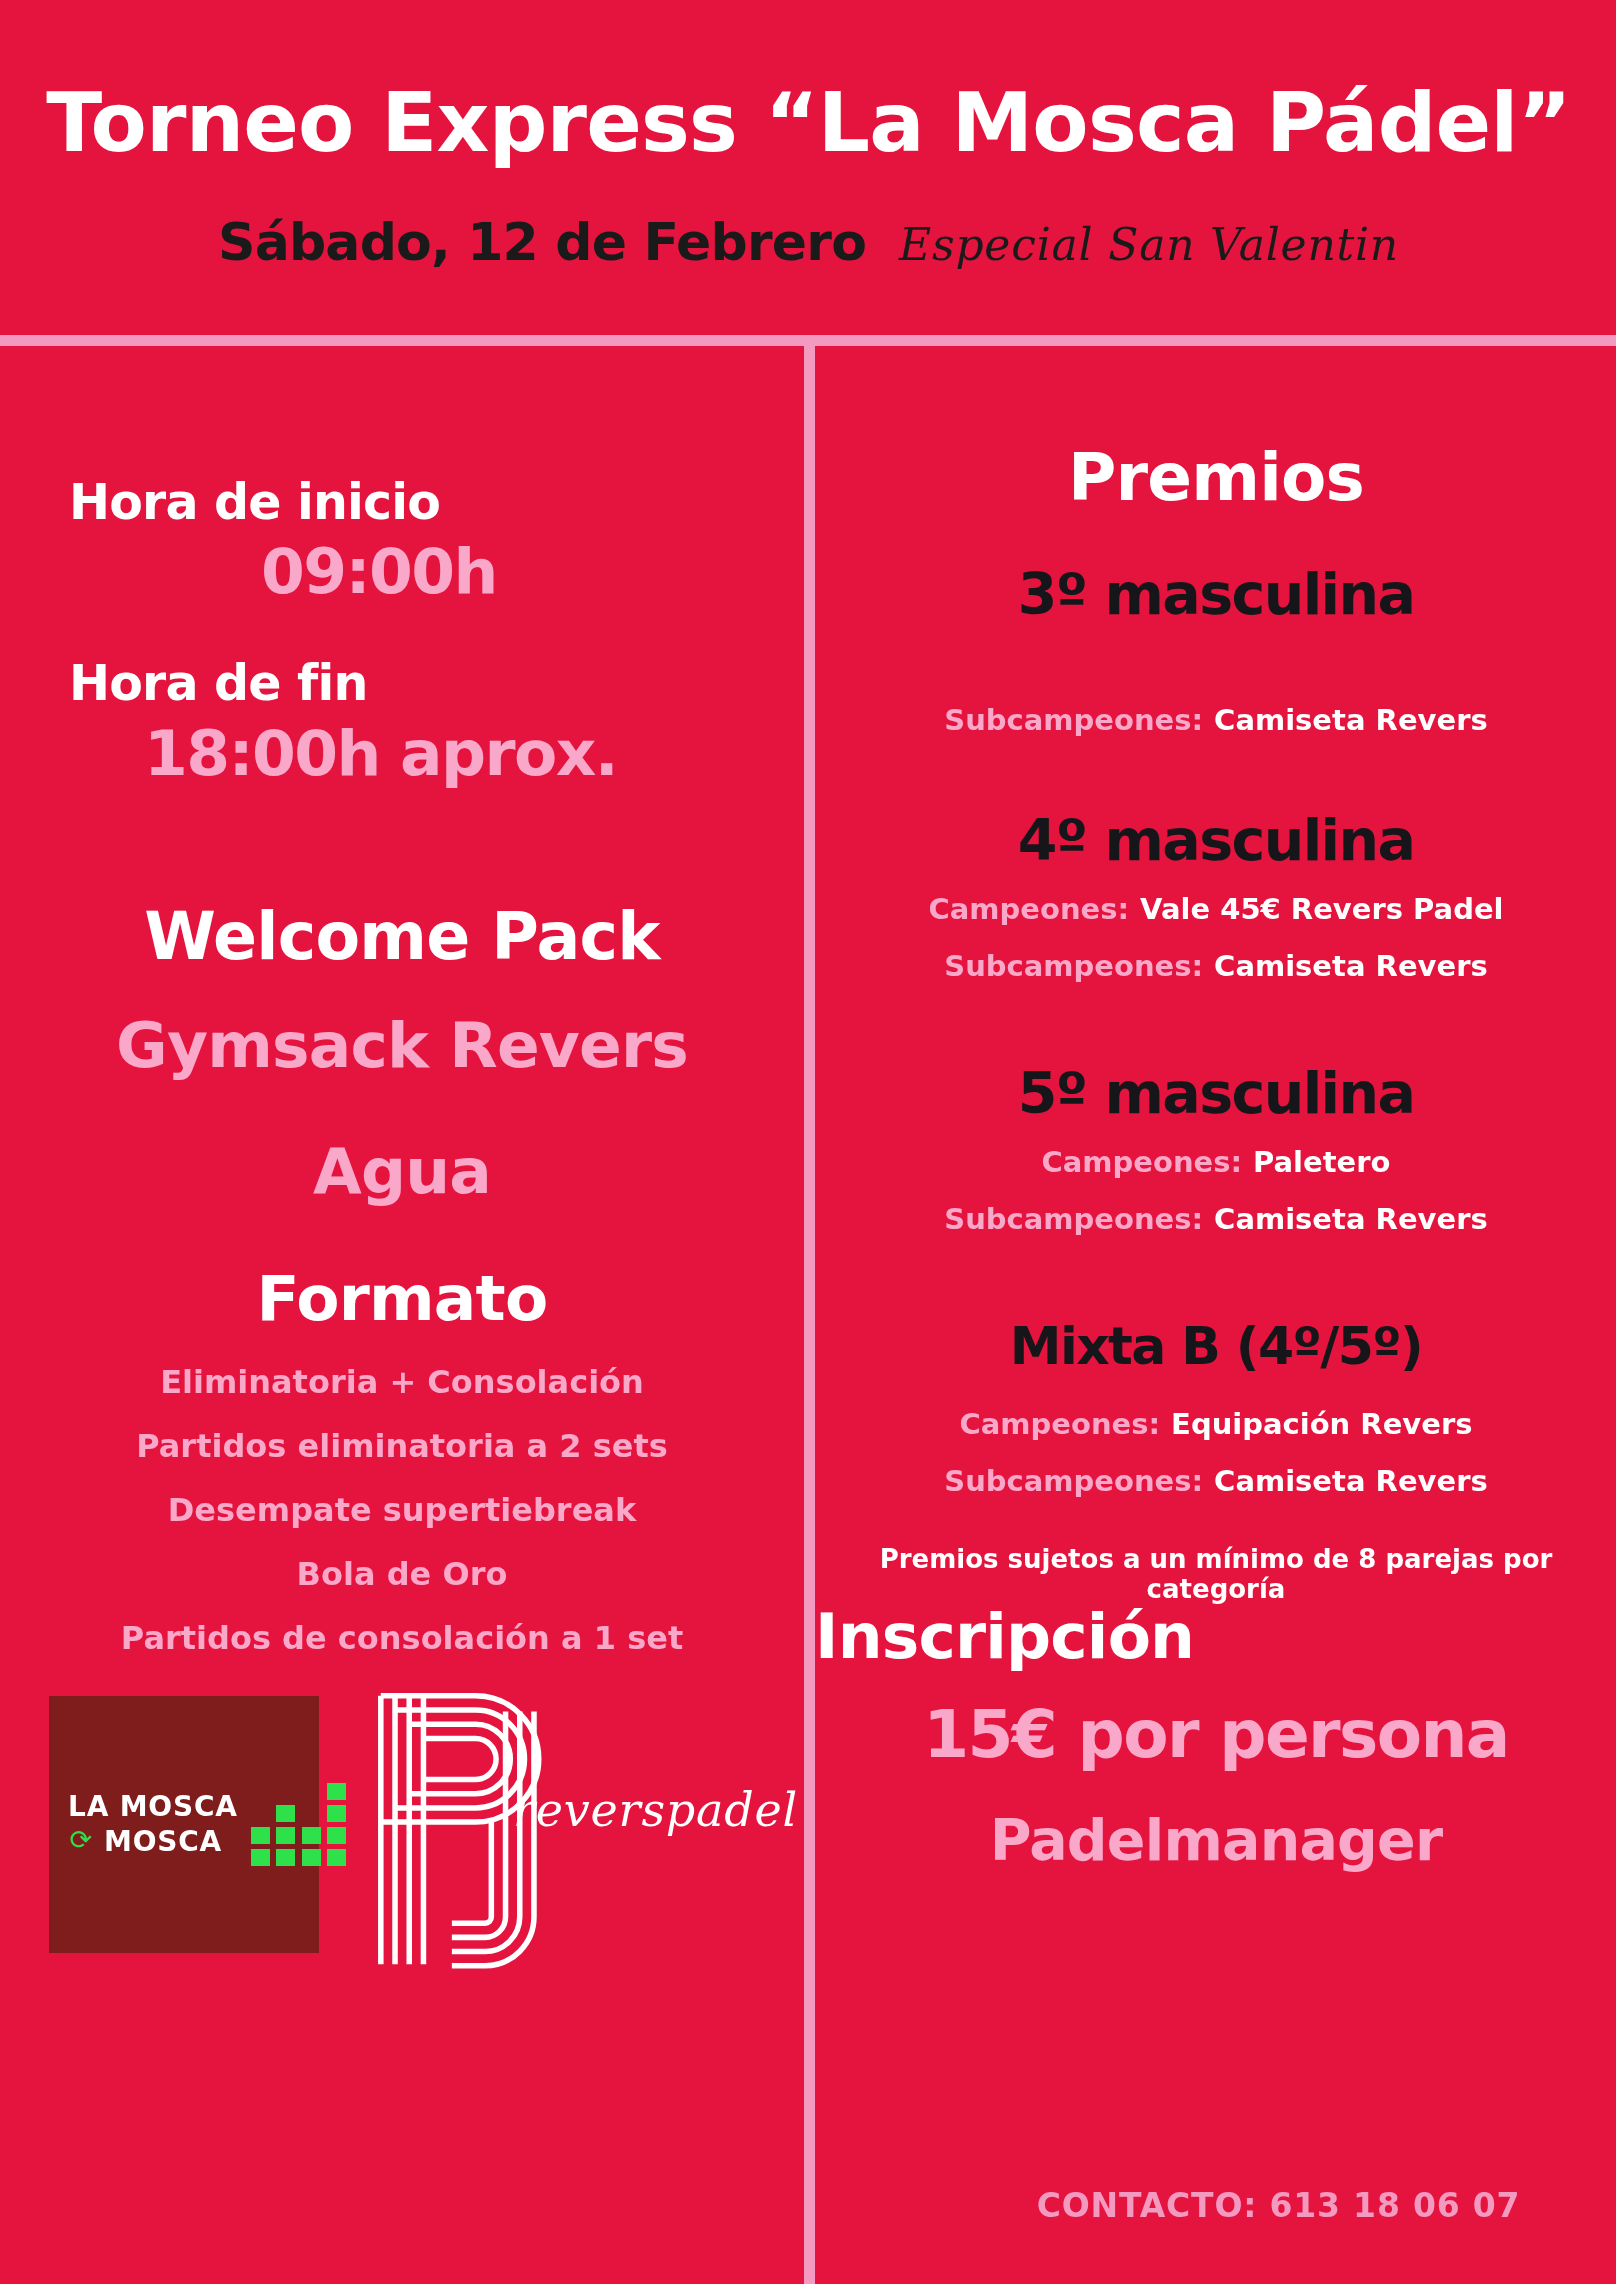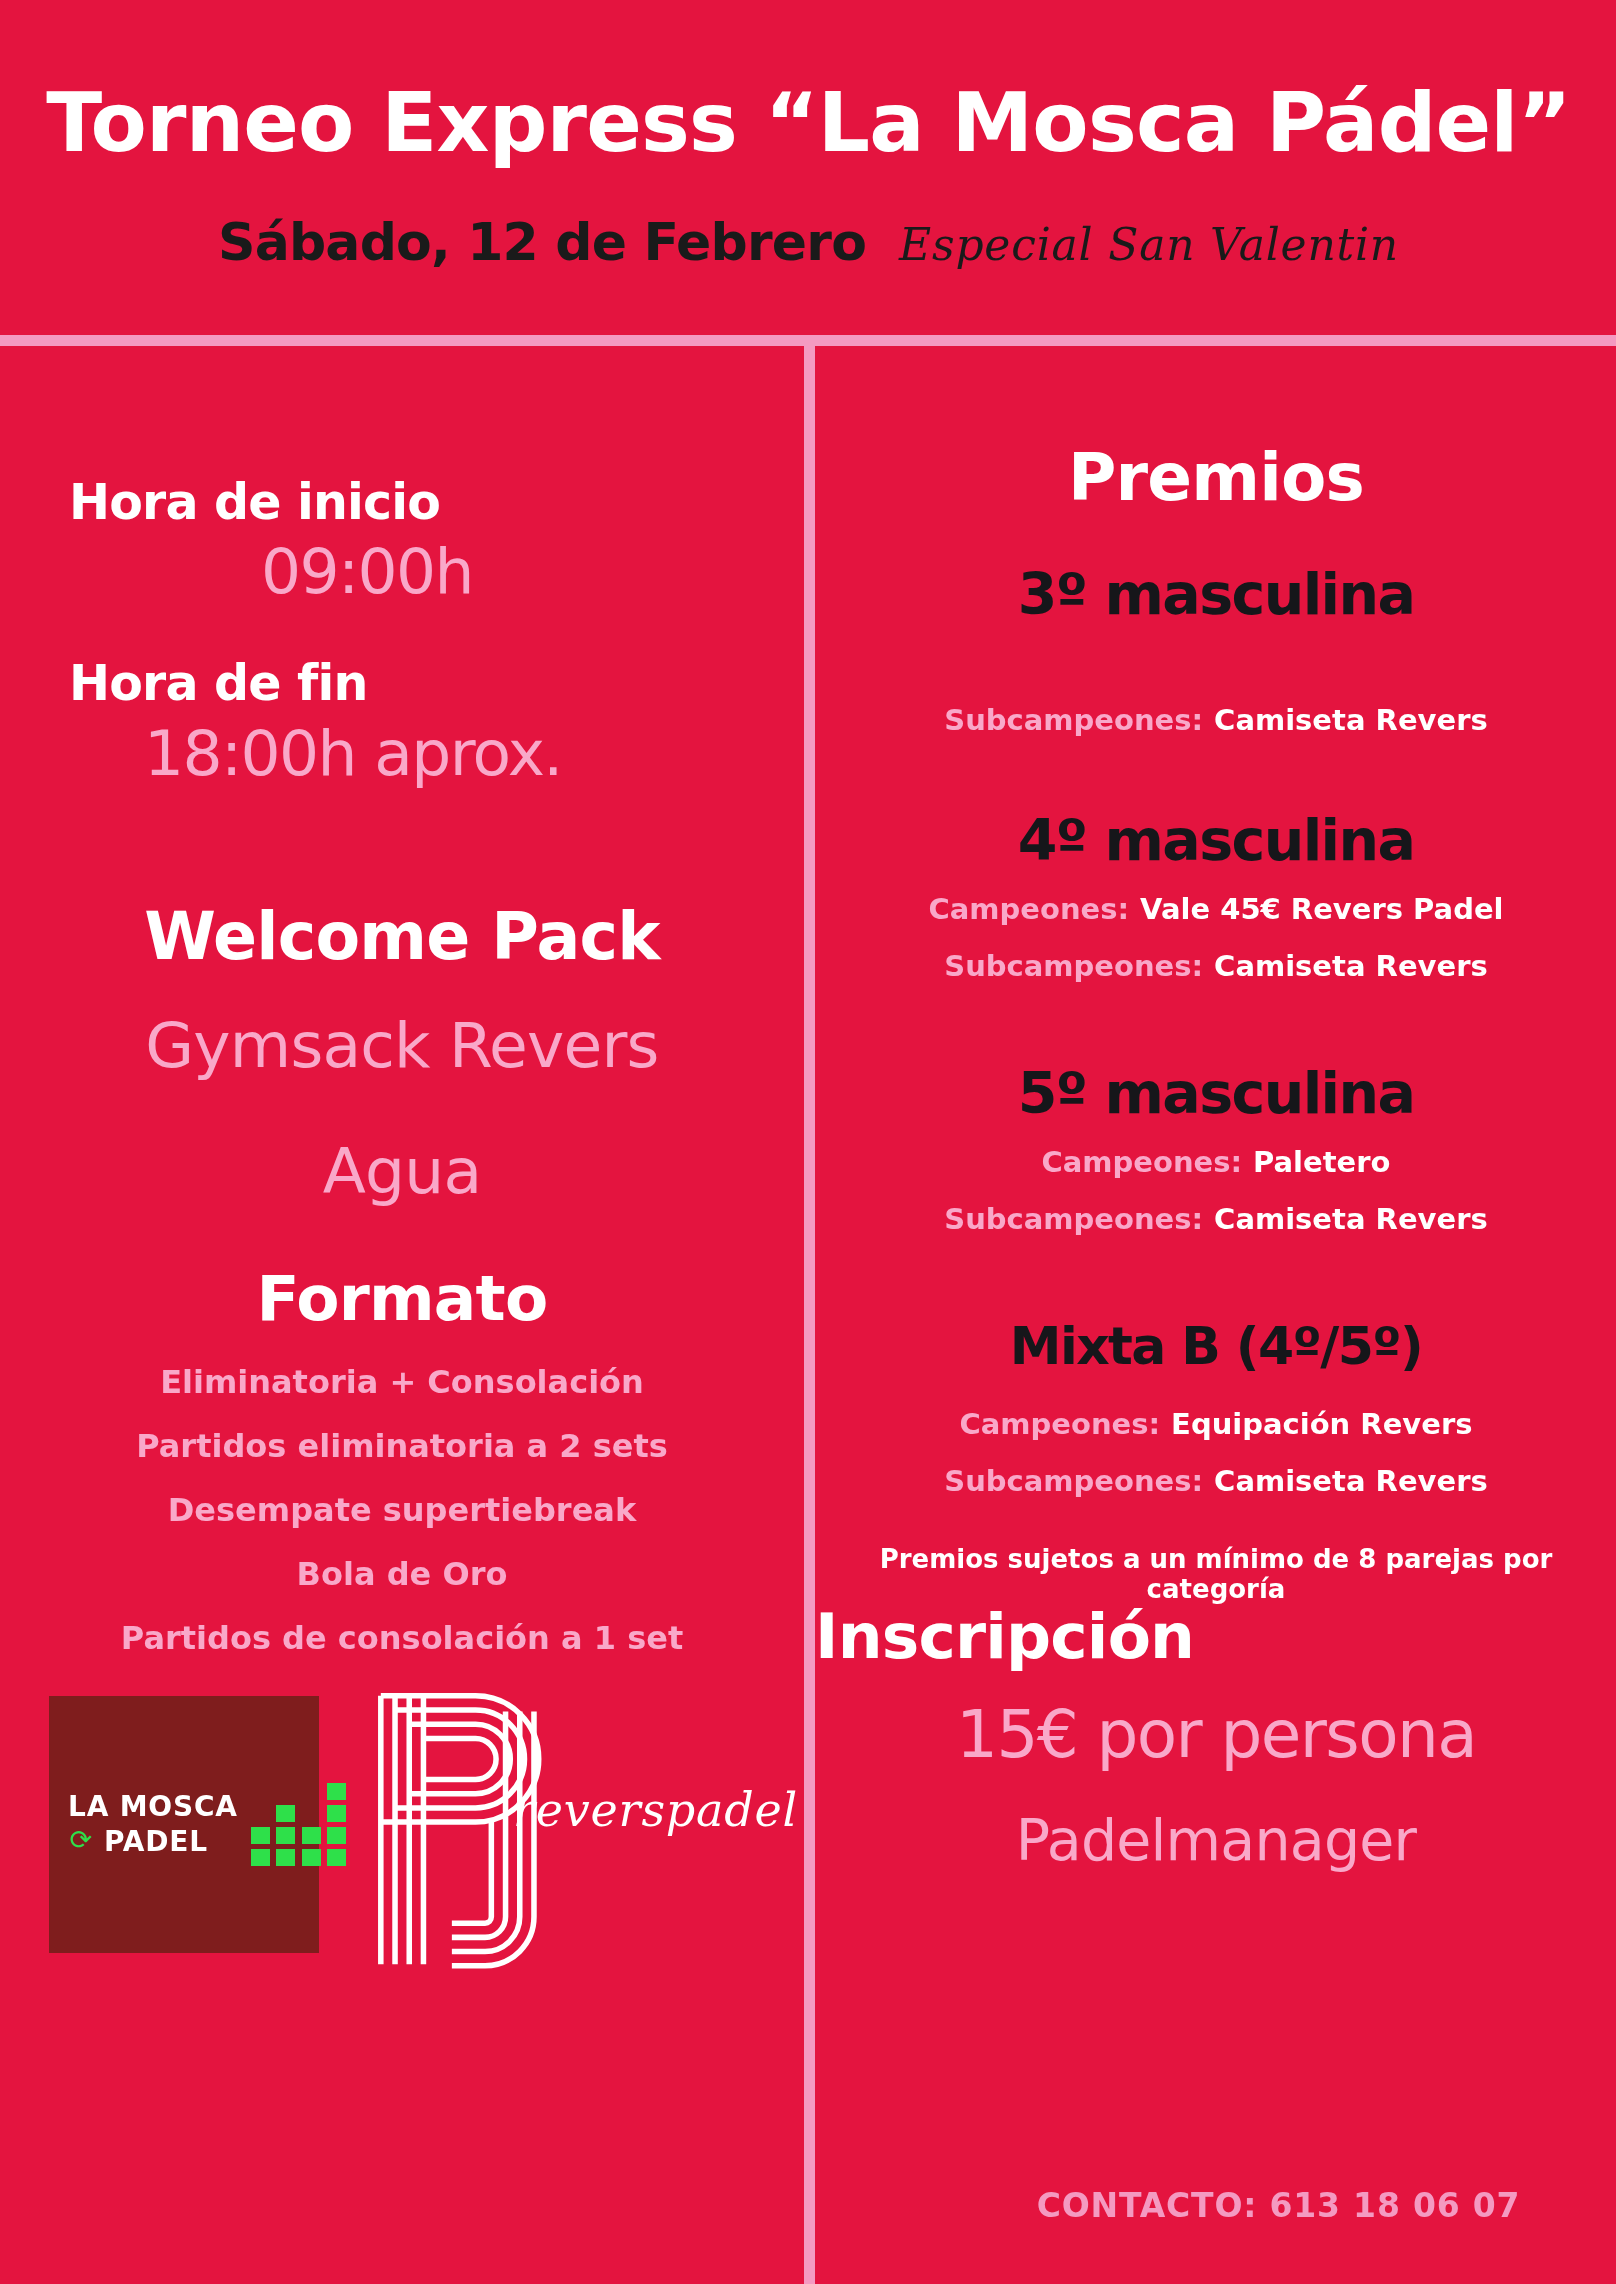--- a/index.html
+++ b/index.html
@@ -105,21 +105,21 @@
   }
 
   .white-bold {
     color: #ffffff;
     font-family: "DejaVu Sans", sans-serif;
     font-weight: bold;
   }
   .pink-bold {
     color: #f9a8c9;
     font-family: "DejaVu Sans", sans-serif;
-    font-weight: normal;
+    font-weight: bold;
   }
   .dark-bold {
     color: #16161a;
     font-family: "DejaVu Sans", sans-serif;
     font-weight: bold;
   }
 
   
   .l-start-label {
     position: absolute;
@@ -378,21 +378,21 @@
       <div>Eliminatoria + Consolación</div>
       <div>Partidos eliminatoria a 2 sets</div>
       <div>Desempate supertiebreak</div>
       <div>Bola de Oro</div>
       <div>Partidos de consolación a 1 set</div>
     </div>
 
     <div class="logo-mosca">
       <div class="lm-text">
         <span>LA MOSCA</span><br>
-        <span style="margin-left:36px; display:inline-block;">PADEL</span>
+        <span style="margin-left:36px; display:inline-block;">MOSCA</span>
       </div>
       <div class="lm-swirl">⟳</div>
       <div class="bars">
         <i style="left:0px;   top:46px; width:19px; height:17.4px;"></i>
         <i style="left:0px;   top:68px; width:19px; height:17.4px;"></i>
         <i style="left:25px;  top:24px; width:19px; height:17.4px;"></i>
         <i style="left:25px;  top:46px; width:19px; height:17.4px;"></i>
         <i style="left:25px;  top:68px; width:19px; height:17.4px;"></i>
         <i style="left:51px;  top:46px; width:19px; height:17.4px;"></i>
         <i style="left:51px;  top:68px; width:19px; height:17.4px;"></i>

